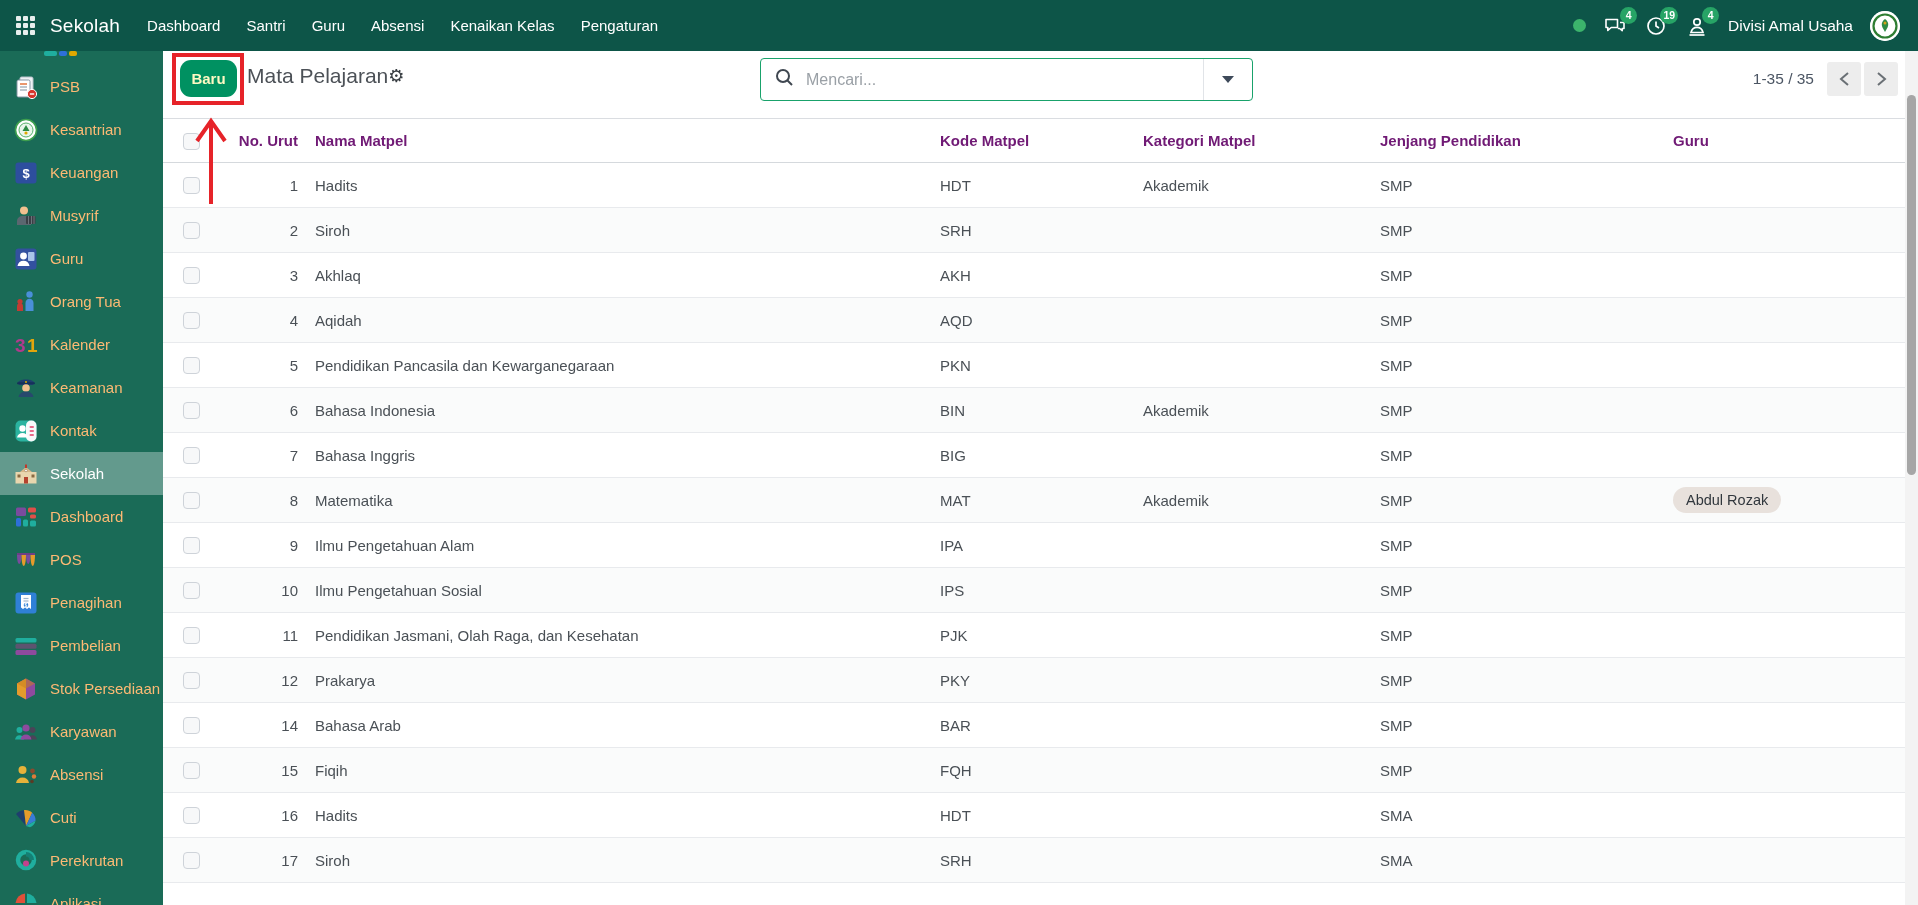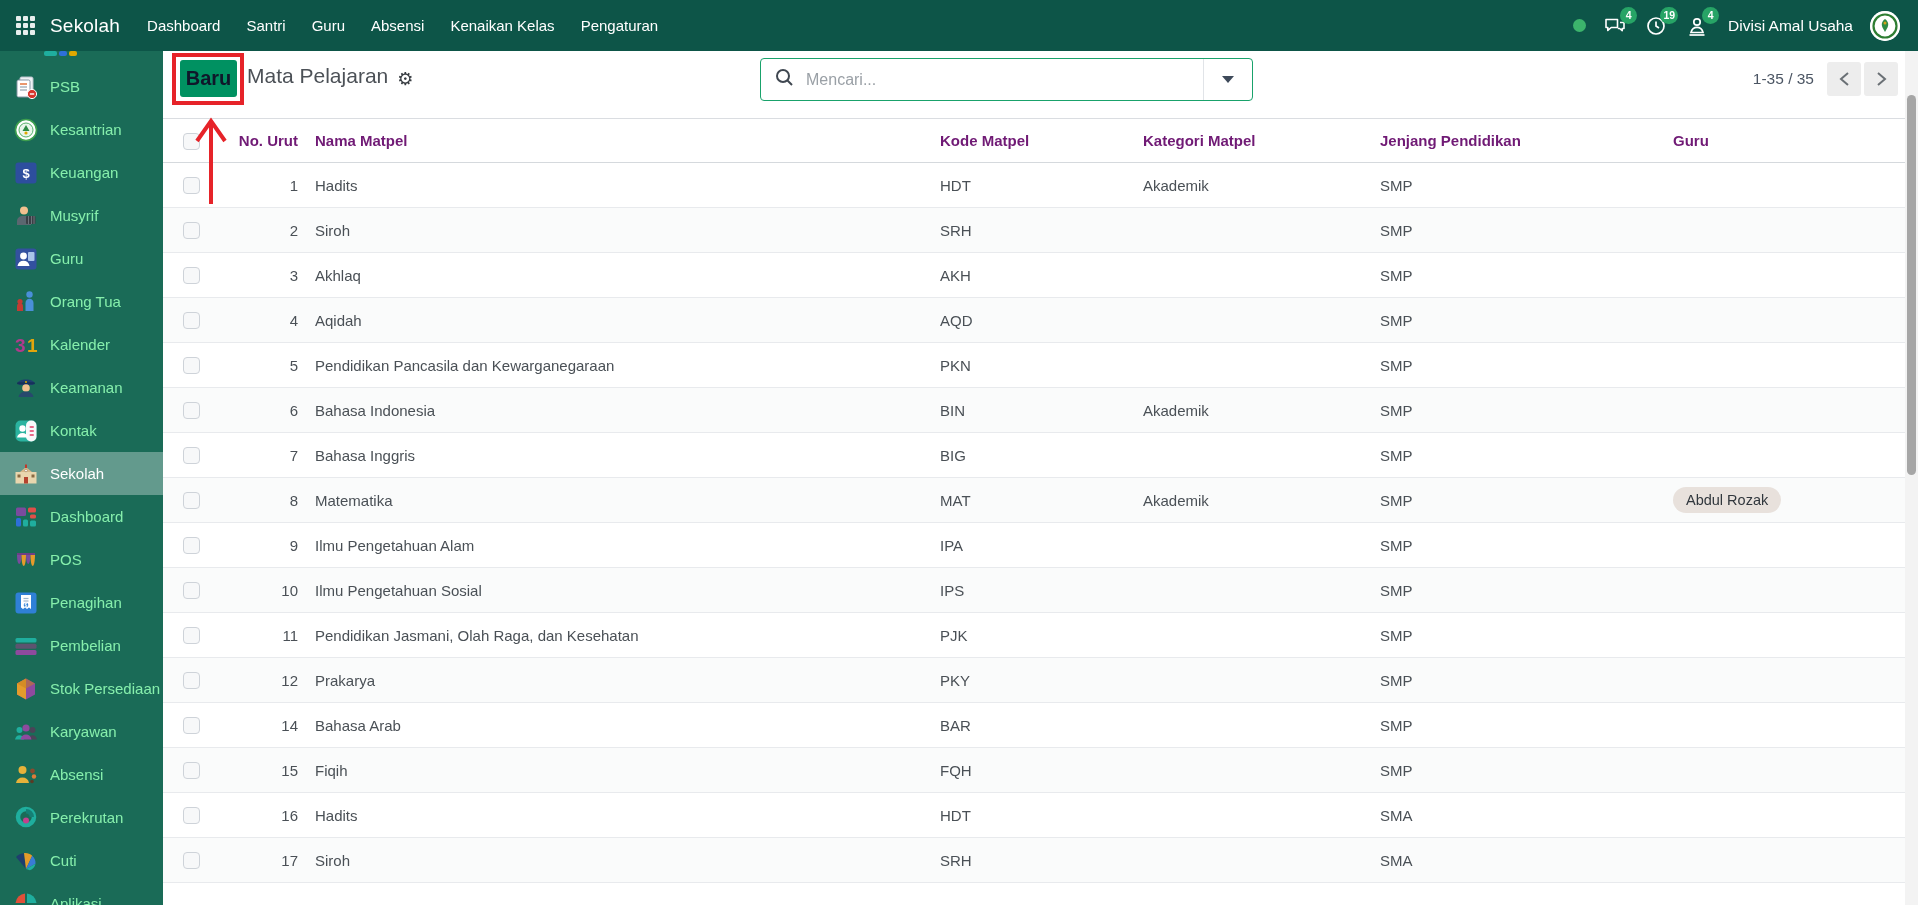--- a/index.html
+++ b/index.html
@@ -18,29 +18,29 @@
   .icon-wrap { position:relative; width:24px; height:24px; cursor:pointer; }
   .icon-wrap svg { width:24px; height:24px; }
   .badge-count { position:absolute; top:-7px; right:-10px; min-width:17px; height:17px; border-radius:9px; background:#27a466; color:#fff; font-size:10.5px; font-weight:bold; display:flex; align-items:center; justify-content:center; padding:0 3px; }
   .user-name { font-size:15.5px; margin-left:2px; cursor:pointer; white-space:nowrap; }
   .avatar { width:30px; height:30px; border-radius:50%; overflow:hidden; background:#fff; cursor:pointer; flex:none; }
 
   
   .sidebar { position:absolute; top:51px; left:0; width:163px; bottom:0; background:#1a6b57; overflow:hidden; z-index:5; }
   .partial-bar { display:flex; gap:2px; margin:0 0 9px 44px; }
   .partial-bar i { height:5px; border-radius:2px; display:block; }
-  .side-item { display:flex; align-items:center; height:43px; padding-left:13px; gap:11px; color:#86efac; font-size:15px; cursor:pointer; white-space:nowrap; }
+  .side-item { display:flex; align-items:center; height:43px; padding-left:13px; gap:11px; color:#fdba74; font-size:15px; cursor:pointer; white-space:nowrap; }
   .side-item.active { background:rgba(255,255,255,.32); color:#fff; }
   .side-icon { width:26px; height:26px; flex:none; }
   .side-icon svg { width:26px; height:26px; display:block; }
 
   
   .content { position:absolute; top:51px; left:163px; right:0; bottom:0; background:#fff; }
-  .btn-new { position:absolute; left:17px; top:9px; width:57px; height:37px; background:#009161; color:#0f172a; font-weight:bold; font-size:20px; border:none; border-radius:3px; cursor:pointer; font-family:inherit; }
-  .page-title { position:absolute; left:84px; top:13px; font-size:21px; color:#4c5157; display:flex; align-items:flex-end; gap:9px; }
+  .btn-new { position:absolute; left:17px; top:9px; width:57px; height:37px; background:#009161; color:#fef9c3; font-weight:bold; font-size:15px; border:none; border-radius:11px; cursor:pointer; font-family:inherit; }
+  .page-title { position:absolute; left:84px; top:13px; font-size:21px; color:#4c5157; display:flex; align-items:center; gap:0; }
   .gear { font-size:18px; color:#383d42; cursor:pointer; line-height:1; }
 
   .search { position:absolute; left:597px; top:7px; width:493px; height:43px; border:1px solid #19a26b; border-radius:4px; display:flex; align-items:center; background:#fff; }
   .search-icon { margin-left:14px; flex:none; }
   .search-input { flex:1; border:none; outline:none; font-size:16px; color:#333; padding:0 12px; background:transparent; font-family:inherit; }
   .search-input::placeholder { color:#9aa0a6; }
   .search-divider { width:1px; align-self:stretch; background:#e1e4e8; }
   .search-caret { width:48px; height:100%; display:flex; align-items:center; justify-content:center; cursor:pointer; }
   .caret-tri { width:0; height:0; border-left:6px solid transparent; border-right:6px solid transparent; border-top:7px solid #3e4a5a; }
 
@@ -335,37 +335,37 @@
           <circle cx="19.5" cy="9" r="2.4" fill="#8a4a2e"></circle>
           <circle cx="21" cy="14.5" r="2.2" fill="#e07b39"></circle>
           <circle cx="19" cy="19.5" r="1.8" fill="#5b3a24"></circle>
         </svg>
       </span>
     <span>Absensi</span>
   </div>
   <div class="side-item">
     <span class="side-icon">
         <svg viewBox="0 0 26 26">
-          <circle cx="13" cy="12" r="8" fill="none" stroke="#1fae9e" stroke-width="4.5"></circle>
-          <circle cx="13" cy="15.5" r="3" fill="#c2418e"></circle>
-          <path d="M13 4a8 8 0 0 1 8 8h-4.5a3.5 3.5 0 0 0-3.5-3.5z" fill="#157f74"></path>
-        </svg>
-      </span>
-    <span>Perekrutan</span>
-  </div>
-  <div class="side-item">
-    <span class="side-icon">
-        <svg viewBox="0 0 26 26">
           <path d="M13 21L3 9c2-2.5 5-3.8 8-3.8z" fill="#1f3e6e"></path>
           <path d="M13 21L11 5.2c3-.4 6 .6 8.2 2.6z" fill="#e59b2b"></path>
           <path d="M13 21L19.2 7.8c2.4 2 3.6 5 3.3 8z" fill="#3a7bd5"></path>
           <path d="M13 21l9.5-5.2c-.5 3-2.6 5.4-5.6 6.4z" fill="#1fae9e"></path>
         </svg>
       </span>
     <span>Cuti</span>
+  </div>
+  <div class="side-item">
+    <span class="side-icon">
+        <svg viewBox="0 0 26 26">
+          <circle cx="13" cy="12" r="8" fill="none" stroke="#1fae9e" stroke-width="4.5"></circle>
+          <circle cx="13" cy="15.5" r="3" fill="#c2418e"></circle>
+          <path d="M13 4a8 8 0 0 1 8 8h-4.5a3.5 3.5 0 0 0-3.5-3.5z" fill="#157f74"></path>
+        </svg>
+      </span>
+    <span>Perekrutan</span>
   </div>
   <div class="side-item">
     <span class="side-icon">
         <svg viewBox="0 0 26 26">
           <path d="M12 2.5A10.5 10.5 0 0 0 2.5 12H12z" fill="#e05039"></path>
           <path d="M14 2.5A10.5 10.5 0 0 1 23.5 12H14z" fill="#1fae9e"></path>
           <path d="M2.5 14A10.5 10.5 0 0 0 12 23.5V14z" fill="#2e8b57"></path>
           <path d="M23.5 14A10.5 10.5 0 0 1 14 23.5V14z" fill="#8e4a9e"></path>
         </svg>
       </span>

